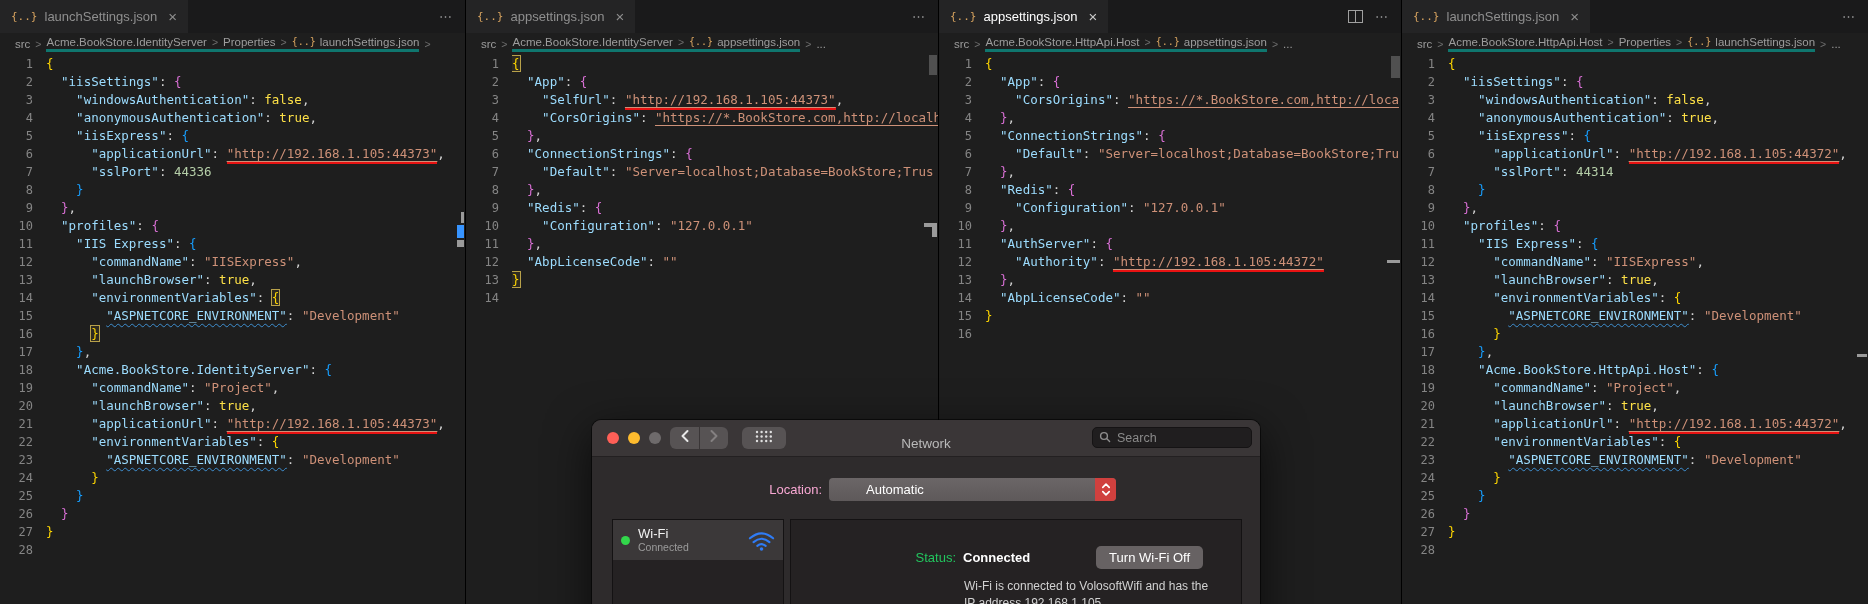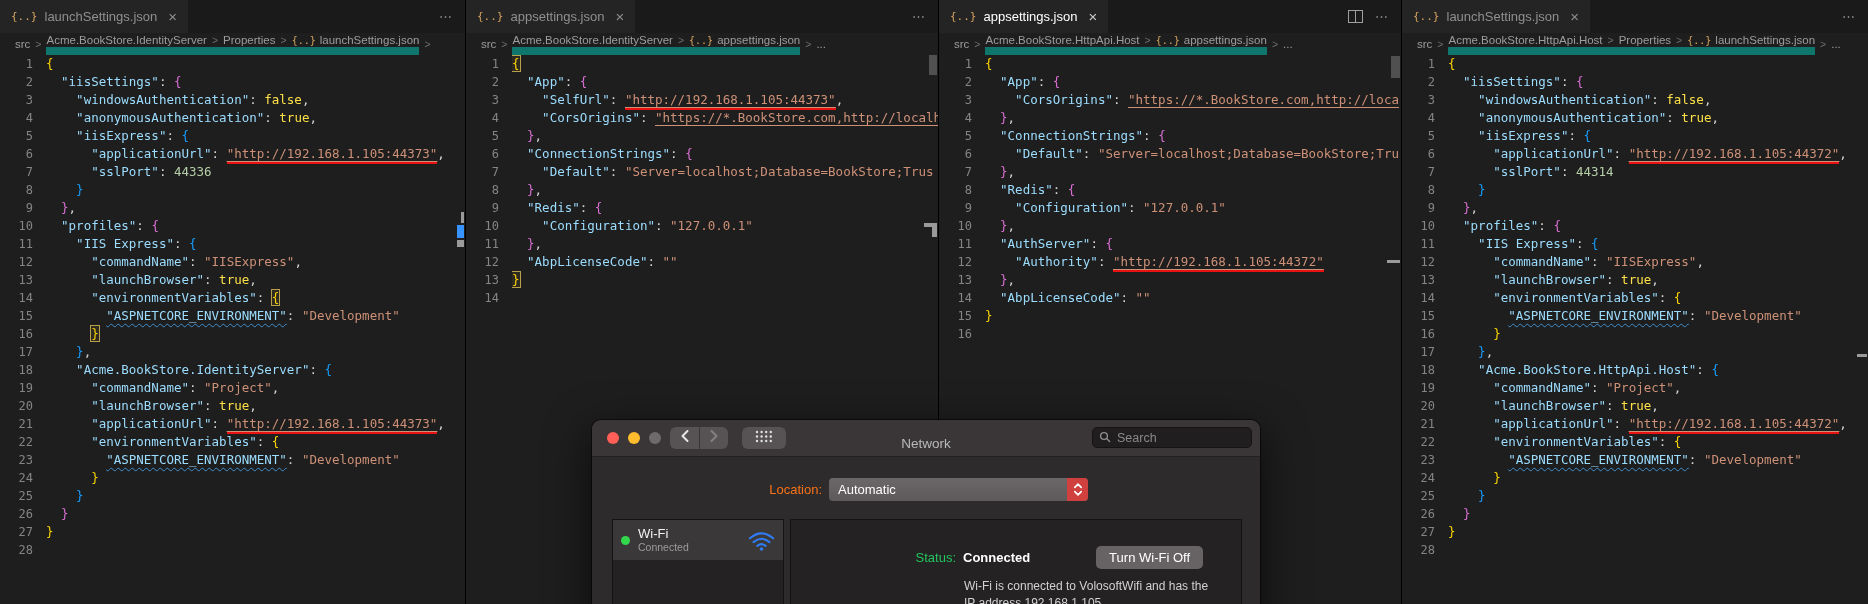--- a/index.html
+++ b/index.html
@@ -15,21 +15,21 @@
   .tab .tab-label{font-size:13px;color:#8f8f8f;white-space:nowrap;}
   .tab.focused .tab-label{color:#ffffff;}
   .tab .tab-close{color:#8f8f8f;font-size:15px;margin-left:4px;}
   .tab.focused .tab-close{color:#cccccc;}
   .tab-actions{margin-left:auto;display:flex;align-items:center;gap:12px;padding-right:12px;}
   .ellipsis{color:#a0a0a0;font-size:13px;letter-spacing:1px;}
   .split-icon svg{display:block;}
   .breadcrumb{height:22px;display:flex;align-items:center;padding-left:15px;font-size:11.5px;color:#9d9d9d;background:#1e1e1e;white-space:nowrap;overflow:hidden;}
   .bc-sep{color:#6d6d6d;margin:0 5px;font-size:10.5px;}
   .bc-json-icon{color:#d7a35f;font-size:10px;font-family:"DejaVu Sans Mono",monospace;margin-right:4px;}
-  .bc-underline{display:inline-flex;align-items:flex-end;border-bottom:8px solid #0f766e;padding-bottom:1px;}
+  .bc-underline{display:inline-flex;align-items:flex-start;border-bottom:3px solid #0f766e;padding-bottom:1px;}
   .code-area{position:absolute;top:55px;left:0;right:0;bottom:0;display:flex;overflow:hidden;}
   .gutter{width:46px;flex:none;text-align:right;padding-right:13px;box-sizing:border-box;color:#858585;
     font:12px/18px "DejaVu Sans Mono",monospace;}
   .code-lines{flex:1;overflow:hidden;}
   .code-line{height:18px;white-space:pre;font:12.5px/18px "DejaVu Sans Mono",monospace;color:#d4d4d4;}
   .tk-k{color:#9cdcfe;} .tk-s{color:#ce9178;} .tk-n{color:#b5cea8;} .tk-b{color:#fde047;}
   .tk-p{color:#d4d4d4;} .tk-g{color:#ffd700;} .tk-m{color:#da70d6;} .tk-u{color:#179fff;}
   .tk-link{text-decoration:underline;text-decoration-thickness:1px;text-underline-offset:3px;}
   .tk-red{border-bottom:3px solid #e81212;}
   .tk-wavy{text-decoration:underline wavy #3e8fd0;text-decoration-thickness:1px;text-underline-offset:3px;}
@@ -46,23 +46,23 @@
   .tb-btn{position:absolute;top:7px;height:22px;background:#575354;border-radius:6px;display:flex;align-items:center;justify-content:center;}
   #btn-back{left:78px;width:29px;border-radius:6px 0 0 6px;}
   #btn-fwd{left:108px;width:28px;border-radius:0 6px 6px 0;}
   #btn-grid{left:150px;width:44px;}
   #mac-title{position:absolute;left:0;right:0;top:6px;height:36px;line-height:36px;text-align:center;color:#b9b9b9;font-size:13.5px;}
   #search-field{position:absolute;right:8px;top:7px;width:160px;height:21px;box-sizing:border-box;background:#201e1f;
     border:1px solid #151314;border-radius:5px;display:flex;align-items:center;padding:0 6px;gap:4px;}
   #search-field input{flex:1;min-width:0;background:transparent;border:none;outline:none;color:#cfcfcf;font-size:12.5px;font-family:"Liberation Sans",sans-serif;}
   #search-field input::placeholder{color:#8a8a8a;}
   #location-row{position:absolute;top:58px;left:0;right:0;height:24px;}
-  #location-label{position:absolute;left:0;width:230px;text-align:right;color:#f97316;font-size:13px;line-height:24px;}
+  #location-label{position:absolute;left:0;width:230px;text-align:right;color:#f9a8d4;font-size:13px;line-height:24px;}
   #location-dropdown{position:absolute;left:237px;width:259px;height:23px;background:linear-gradient(#6b6667,#5e595a);
-    border-radius:4px;display:flex;align-items:center;}
+    border-radius:4px;display:flex;align-items:center;padding-left:28px;}
   #location-value{flex:1;color:#ffffff;font-size:13px;padding-left:9px;}
   #location-stepper{width:21px;height:23px;background:#d0403e;border-radius:0 4px 4px 0;display:flex;align-items:center;justify-content:center;}
   .panel-box{position:absolute;top:99px;bottom:-2px;background:#252223;border:1px solid #141213;}
   #service-list{left:20px;width:170px;}
   .service-row{height:40px;display:flex;align-items:center;padding:0 8px;gap:8px;box-sizing:border-box;}
   .service-row.selected{background:#3b3839;}
   .service-dot{width:9px;height:9px;border-radius:50%;flex:none;}
   .service-texts{flex:1;min-width:0;}
   .service-name{color:#f2f2f2;font-size:13px;line-height:15px;white-space:nowrap;}
   .service-status{color:#9b9b9b;font-size:10.5px;line-height:13px;white-space:nowrap;}

